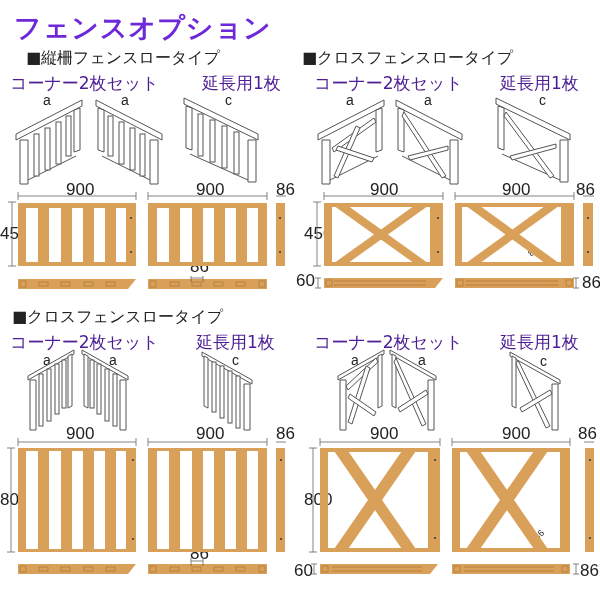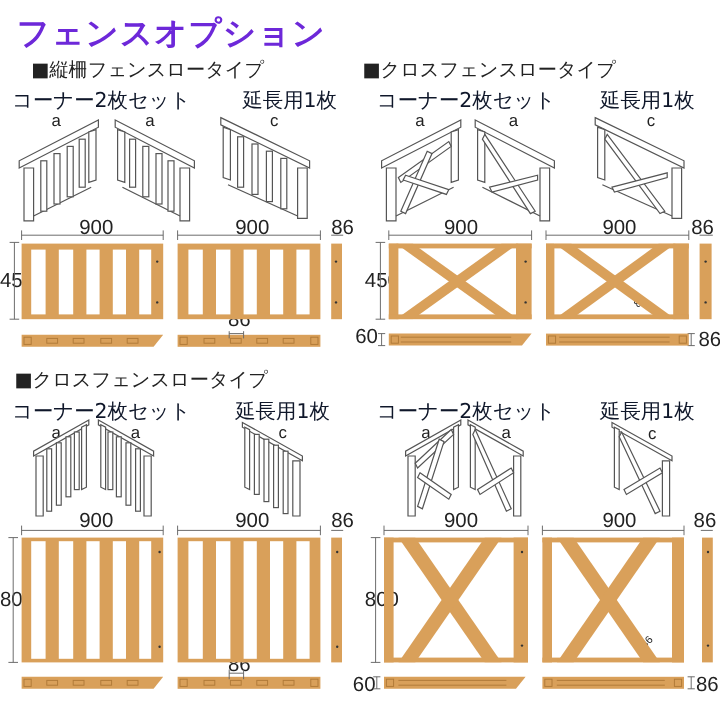--- a/index.html
+++ b/index.html
@@ -1,20 +1,20 @@
 <!DOCTYPE html>
 <html><head>
 <meta charset="utf-8">
 <style>
   * { margin:0; padding:0; box-sizing:border-box; }
   body { width:600px; height:600px; background:#ffffff; position:relative; overflow:hidden; font-family:"DejaVu Sans", sans-serif; color:#222; }
   .abs { position:absolute; }
   .title { left:14px; top:10px; font-size:27px; font-weight:bold; letter-spacing:1px; color:#6d28d9; white-space:nowrap; }
   .sec { font-size:16px; color:#222; white-space:nowrap; }
-  .sub { font-size:17px; color:#0f172a; white-space:nowrap; }
+  .sub { font-size:17px; color:#4c1d95; white-space:nowrap; }
   .lbl { font-size:14px; color:#222; font-family:"Liberation Sans", sans-serif; }
   .dim { font-size:17px; color:#222; font-family:"Liberation Sans", sans-serif;text-align:right; }
   svg { position:absolute; overflow:visible; }
 </style>
 </head>
 <body>
 
 <div class="abs title">フェンスオプション</div>
 
 <div>

